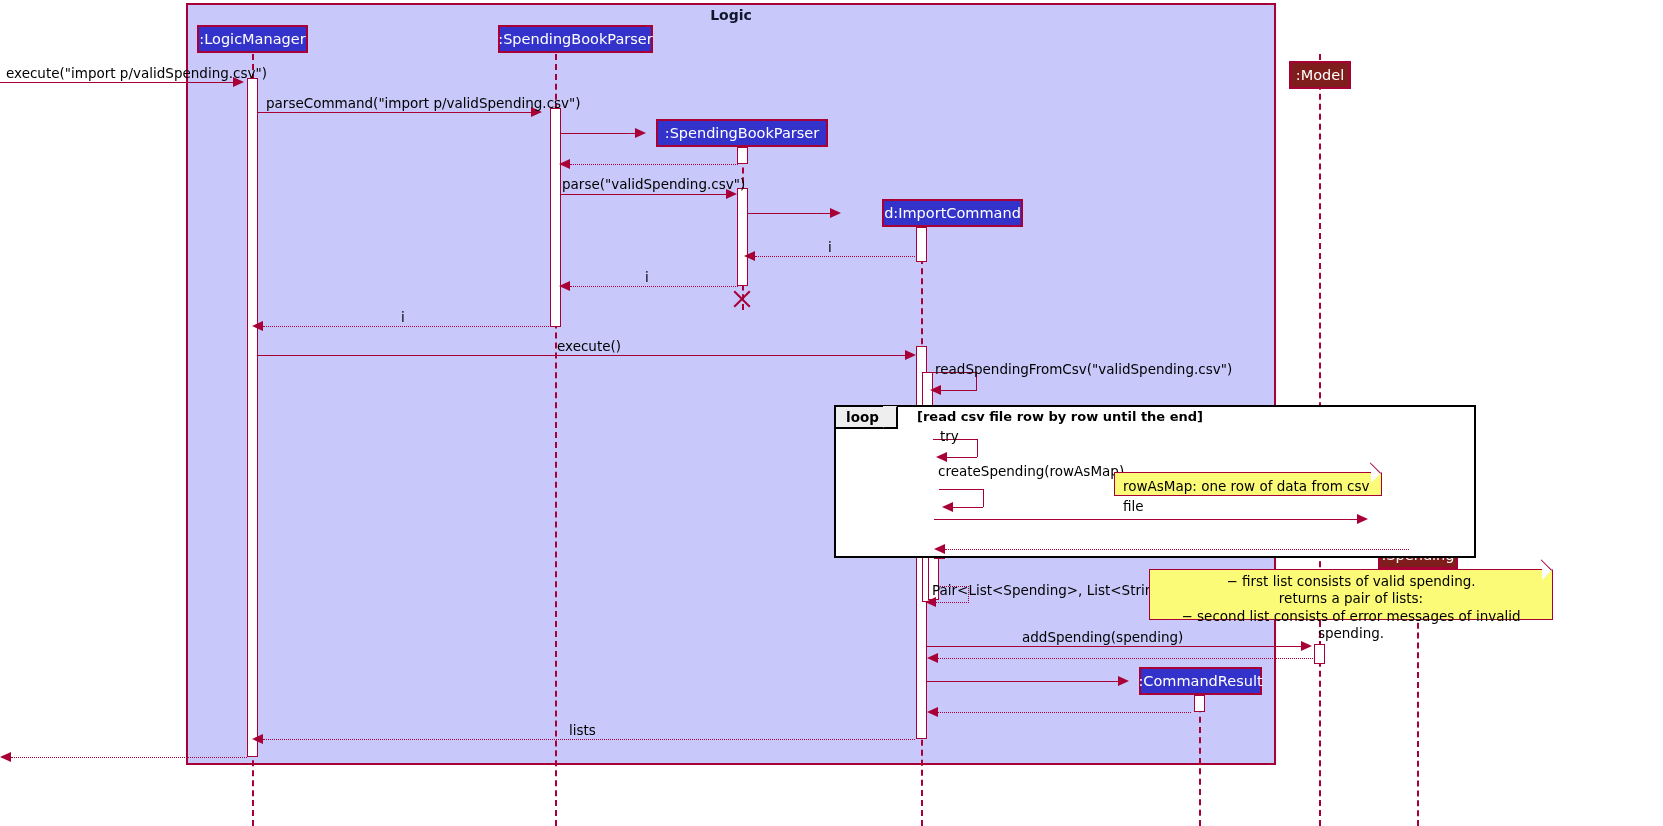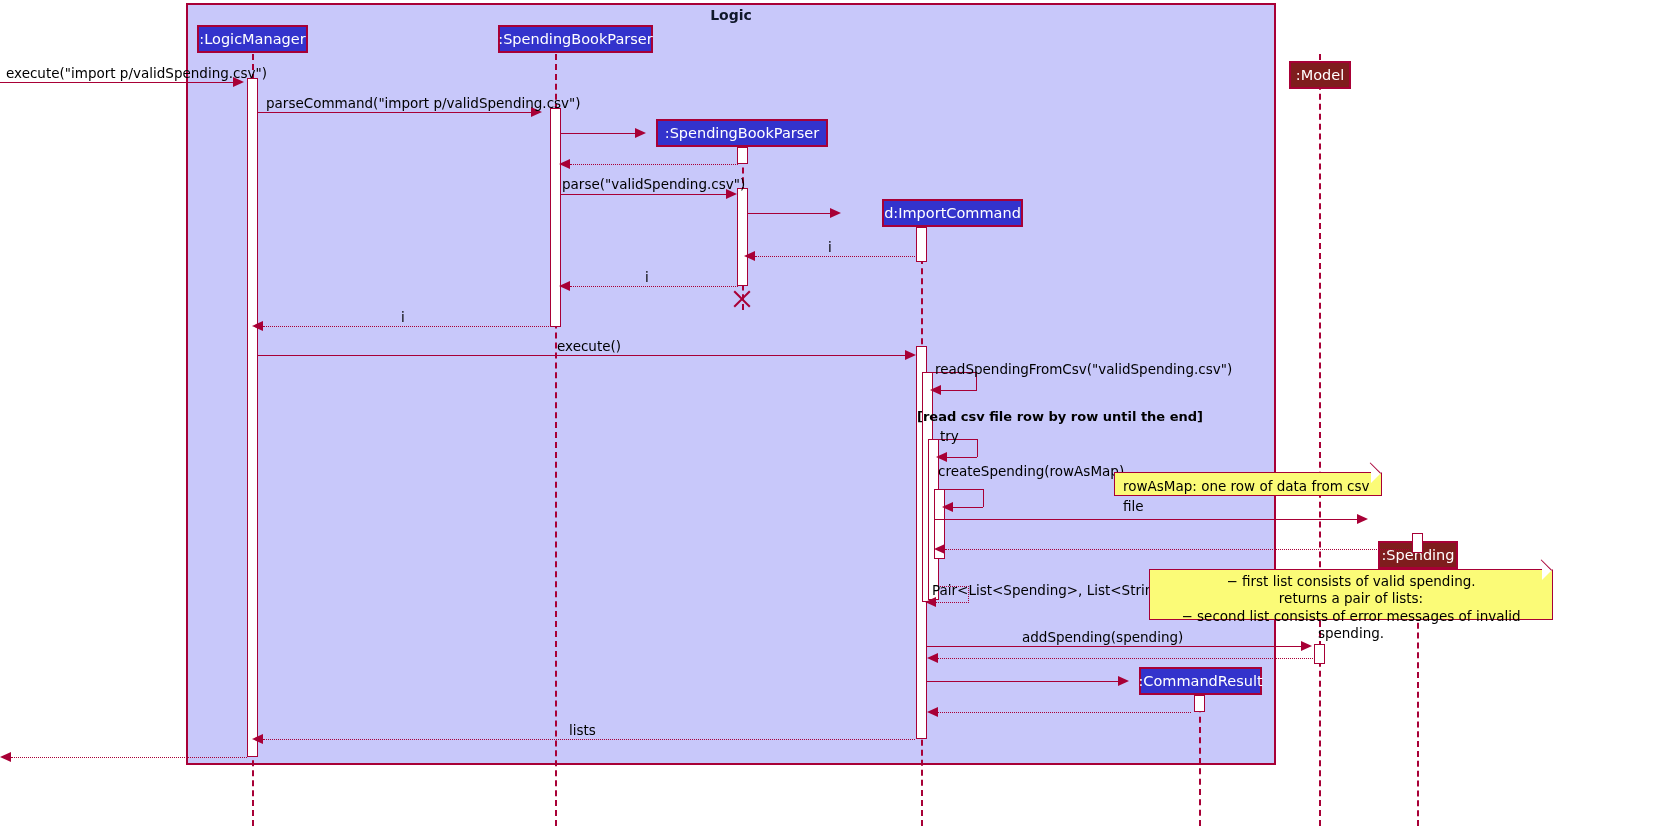--- a/index.html
+++ b/index.html
@@ -166,20 +166,26 @@
   <div class="msg" style="left:258px;top:355px;width:647px;"></div>
   <div class="arrow right" style="left:905px;top:349.5px;"></div>
   <div class="mlabel" style="left:557px;top:338px;">execute()</div>
 
   <div class="msg" style="left:927px;top:372px;width:50px;"></div>
   <div class="vseg" style="left:976px;top:372px;height:18px;"></div>
   <div class="msg" style="left:937px;top:390px;width:40px;"></div>
   <div class="arrow left" style="left:930px;top:384.5px;"></div>
   <div class="mlabel" style="left:935px;top:361px;">readSpendingFromCsv("validSpending.csv")</div>
 
+  <div class="frag" style="left:834px;top:405px;width:642px;height:153px;">
+    <div class="frag-tab" style="width:62px;height:22px;">
+      <span>loop</span>
+      <span class="slant"></span>
+    </div>
+  </div>
   <div class="frag-guard" style="left:917px;top:409px;">[read csv file row by row until the end]</div>
 
   <div class="msg" style="left:933px;top:439px;width:45px;"></div>
   <div class="vseg" style="left:977px;top:439px;height:18px;"></div>
   <div class="msg" style="left:943px;top:457px;width:34px;"></div>
   <div class="arrow left" style="left:936px;top:451.5px;"></div>
   <div class="mlabel" style="left:940px;top:428px;">try</div>
 
   <div class="msg" style="left:939px;top:489px;width:45px;"></div>
   <div class="vseg" style="left:983px;top:489px;height:18px;"></div>

